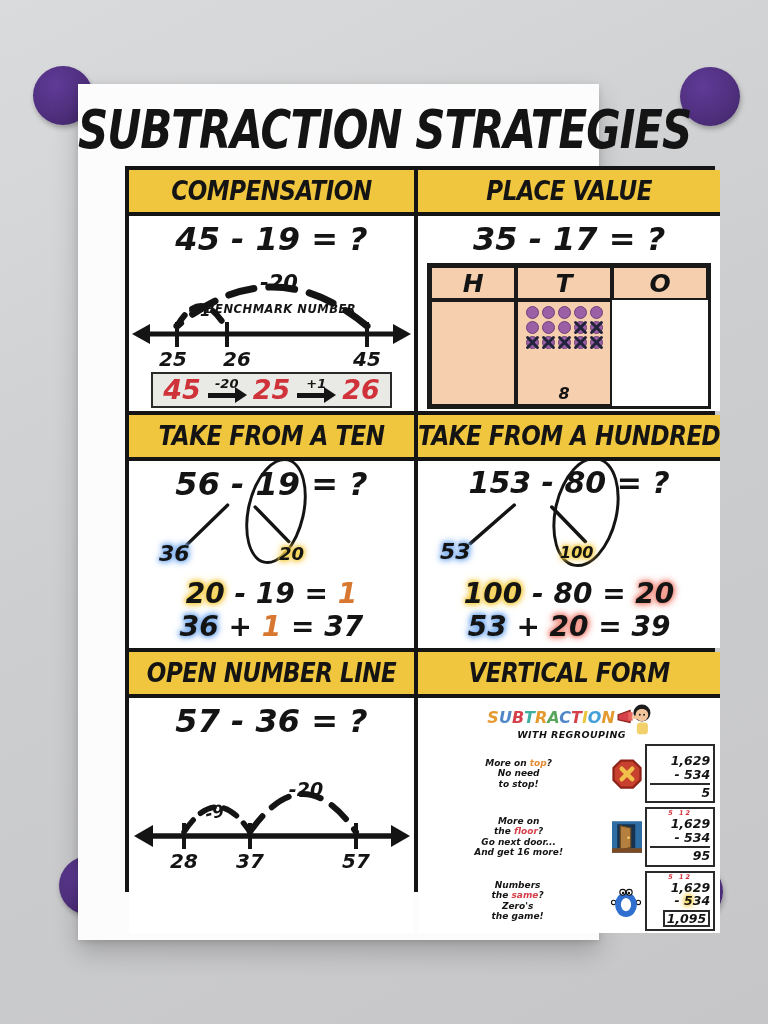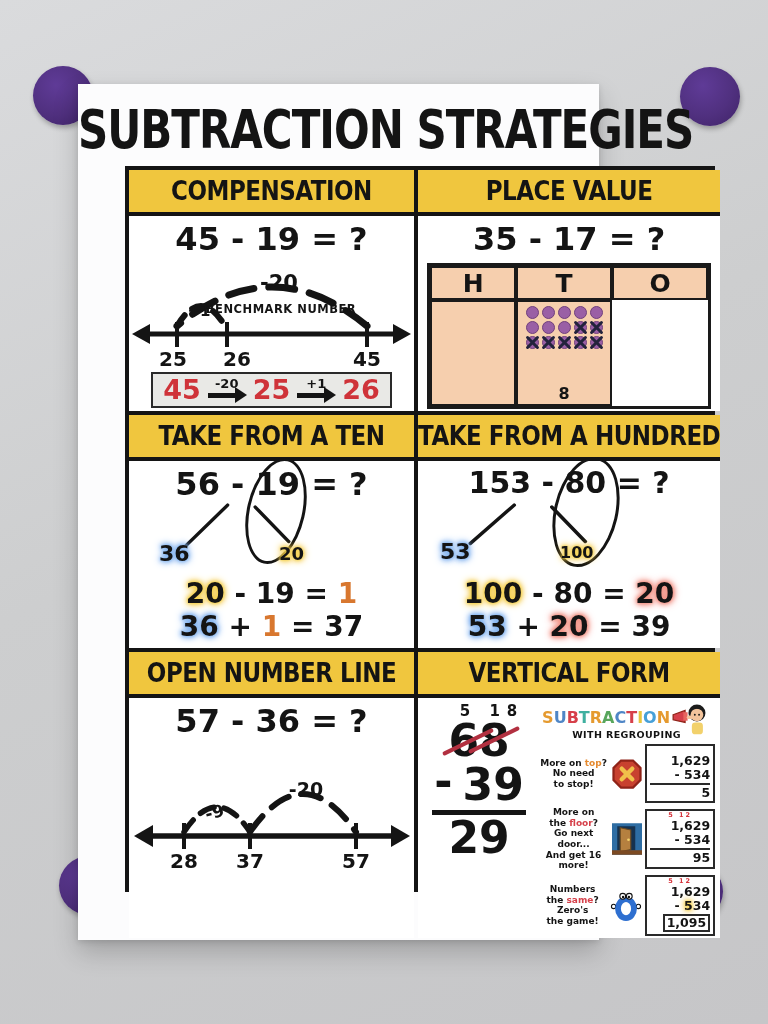--- a/index.html
+++ b/index.html
@@ -4,20 +4,21 @@
 <style>
   html,body{margin:0;padding:0}
   body{
     width:768px;height:1024px;position:relative;overflow:hidden;
     background:linear-gradient(155deg,#dadbdd 0%,#cdcecf 45%,#c6c6c8 100%);
     font-family:"DejaVu Sans","Liberation Sans",sans-serif;color:#141414;
   }
   .poster{
     position:absolute;left:78px;top:84px;width:521px;height:856px;background:#fcfcfd;
     box-shadow:0 12px 24px rgba(0,0,0,.20),0 2px 6px rgba(0,0,0,.12);
+    font-style:italic;
   }
   .title{
     margin-top:14px;text-align:center;font-size:42px;font-weight:900;letter-spacing:-1px;
     transform:scaleY(1.28);transform-origin:top center;white-space:nowrap;
   }
   .chart{
     position:absolute;left:19px;top:82px;width:590px;height:726px;
     border:4px solid #141414;background:#141414;box-sizing:border-box;
     display:grid;grid-template-columns:1fr 1fr;grid-template-rows:241px 233px auto;gap:4px;margin-left:28px;
   }
@@ -251,34 +252,20 @@
           <text x="224" y="120" font-size="20" text-anchor="middle">57</text>
         </svg>
       </div>
     </div>
 
     <div class="cell">
       <div class="cell-header">
         <span>VERTICAL FORM</span>
       </div>
       <div class="cell-body vf-body">
-        <div class="vp">
-          <div class="regroup">5 18</div>
-          <div class="m68">
-            <span>68</span>
-            <span class="strike s1"></span>
-            <span class="strike s2"></span>
-          </div>
-          <div class="row39">
-            <span class="minus">-</span>
-            <span>39</span>
-          </div>
-          <div class="ansline"></div>
-          <div class="vans">29</div>
-        </div>
 
         <div class="mini">
           <div class="mini-head">
             <span class="mini-title"><span style="color: rgb(229, 154, 47);">S</span><span style="color: rgb(79, 134, 198);">U</span><span style="color: rgb(214, 64, 74);">B</span><span style="color: rgb(63, 176, 160);">T</span><span style="color: rgb(229, 154, 47);">R</span><span style="color: rgb(88, 166, 92);">A</span><span style="color: rgb(79, 134, 198);">C</span><span style="color: rgb(214, 64, 74);">T</span><span style="color: rgb(232, 198, 61);">I</span><span style="color: rgb(70, 160, 216);">O</span><span style="color: rgb(229, 154, 47);">N</span></span>
             <svg width="40" height="34" viewBox="0 0 46 40">
               <polygon points="2,15 16,10 16,24 2,21" fill="#d6404a" stroke="#8f2318" stroke-width="1.5"></polygon>
               <rect x="14" y="12" width="5" height="10" fill="#e8655f"></rect>
               <circle cx="30" cy="13" r="10" fill="#1b1b1b"></circle>
               <circle cx="30" cy="15" r="7.5" fill="#f3c49c"></circle>
               <path d="M22,12 Q30,4 38,12 L38,9 Q30,2 22,9 Z" fill="#1b1b1b"></path>

